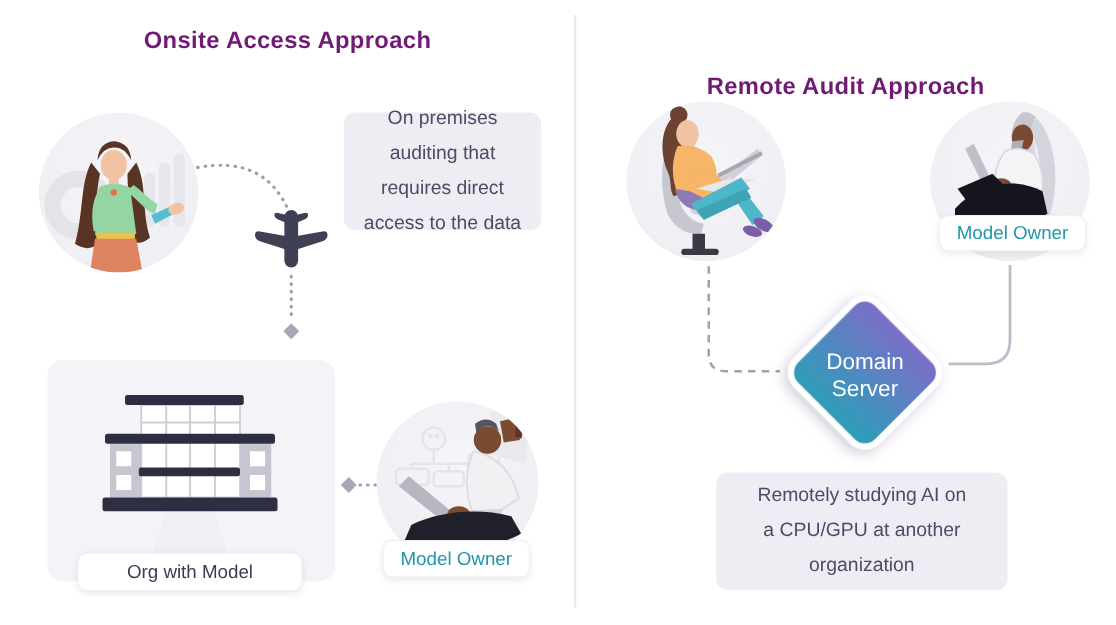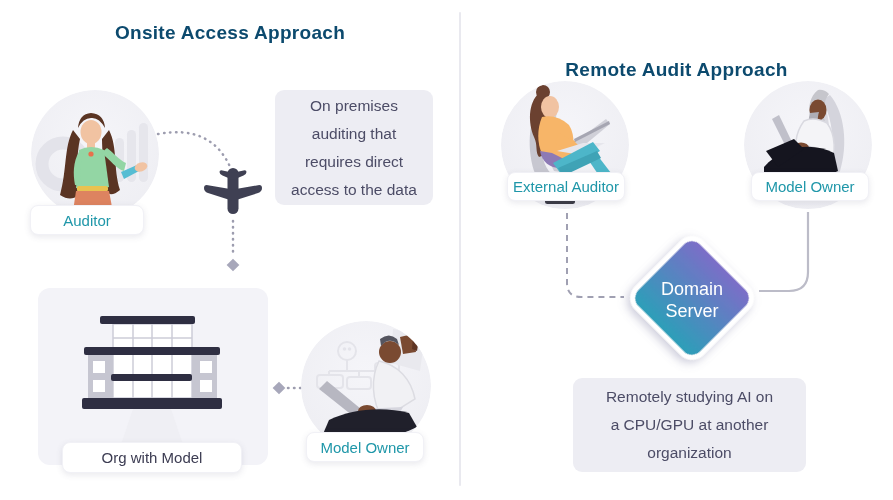--- a/index.html
+++ b/index.html
@@ -1,21 +1,21 @@
 <!DOCTYPE html>
 <html><head>
 <meta charset="utf-8">
 <style>
   * { margin:0; padding:0; box-sizing:border-box; }
   body { background:#ffffff; font-family:"Liberation Sans", sans-serif; }
   .canvas { position:relative; width:893px; height:500px; background:#ffffff; overflow:hidden; }
 
   .panel-title {
     position:absolute; top:22px; font-size:19px; font-weight:700;
-    color:#0c4a6e; text-align:center; letter-spacing:.3px;
+    color:#701a75; text-align:center; letter-spacing:.3px;
   }
   .panel-title.left  { left:0;   width:460px; }
   .panel-title.right { left:460px; width:433px;margin-top:37px; }
 
   .divider { position:absolute; left:459px; top:12px; width:2px; height:474px; background:#e9e9ef; border-radius:1px; }
 
   .illus { position:absolute; }
 
   .pill {
     position:absolute; background:#ffffff; border:1px solid #f1f1f6; border-radius:8px;
@@ -23,21 +23,21 @@
     font-size:15px; z-index:5;
   }
   .pill.teal { color:#1f97a9; }
   .pill.dark { color:#3c3c52;margin-top:24px; }
 
   .note-box {
     position:absolute; background:#ededf3; border-radius:9px; color:#4c4c66;
     font-size:15.5px; line-height:28px; text-align:center; white-space:pre-line;
     display:flex; align-items:center; justify-content:center; z-index:3;
   }
-  .note-left  { left:275px; top:90px;  width:158px; height:115px; }
+  .note-left  { left:275px; top:90px;  width:158px; height:94px; }
   .note-right { left:573px; top:378px; width:233px; height:94px; }
 
   .org-box {
     position:absolute; left:38px; top:288px; width:230px; height:177px;
     background:#f3f3f8; border-radius:12px; z-index:2;
   }
   .org-label { left:24px; top:130px; width:180px; height:31px; position:absolute; }
 
   .connector-layer { position:absolute; left:0; top:0; z-index:1; pointer-events:none; }
   .z2 { z-index:2; } .z4 { z-index:4; }
@@ -102,21 +102,20 @@
         <path d="M70,63 C80,70 85,79 93,81 L95,73 C88,70 83,63 76,58 Z" fill="#93d6a4"></path>
         <path d="M90,82 L106,75 L108,81 L93,89 Z" fill="#56bdd3"></path>
         <ellipse cx="110" cy="77" rx="6.5" ry="4.5" transform="rotate(-18 110 77)" fill="#f1c3a2"></ellipse>
         <path d="M48,62 C42,72 42,84 44,95 L51,95 C48,84 49,72 53,64 Z" fill="#93d6a4"></path>
         <circle cx="60" cy="64" r="2.6" fill="#e8704c"></circle>
         <rect x="46" y="96" width="31" height="5.5" rx="2" fill="#e9c250"></rect>
         <path d="M45,101 L78,101 L83,128 L41,128 Z" fill="#dd8360"></path>
       </g>
     </g>
   </svg>
-  <div class="pill teal" style="left:30px;top:205px;width:114px;height:30px">Auditor</div>
 
   <div class="note-box note-left">On premises
 auditing that
 requires direct
 access to the data</div>
 
   <div class="org-box">
     <svg width="230" height="177" viewBox="0 0 230 177">
       <polygon points="95,121 133,121 152,177 76,177" fill="#efeff4"></polygon>
       <rect x="75" y="36" width="79" height="74" fill="#ffffff" stroke="#cdcdd8" stroke-width="1.5"></rect>
@@ -199,21 +198,20 @@
         <polygon points="74,61 109,43 108,40 73,58" fill="#a6a6b2"></polygon>
         <polygon points="56,70 82,62 104,62 80,74" fill="#e6e6ec"></polygon>
         <path d="M52,82 L92,61 L99,70 L60,93 Z" fill="#4db6c9"></path>
         <path d="M90,66 L110,92 L101,99 L84,74 Z" fill="#4db6c9"></path>
         <path d="M57,87 L96,70 L100,77 L62,95 Z" fill="#3fa3b6"></path>
         <ellipse cx="110" cy="99" rx="9" ry="4.5" transform="rotate(28 110 99)" fill="#7a5fa8"></ellipse>
         <ellipse cx="101" cy="104" rx="8" ry="4" transform="rotate(18 101 104)" fill="#7a5fa8"></ellipse>
       </g>
     </g>
   </svg>
-  <div class="pill teal" style="left:507px;top:172px;width:118px;height:29px">External Auditor</div>
 
   <svg class="illus z2" style="left:744px;top:81px" width="128" height="128" viewBox="0 0 128 128">
     <defs>
       <clipPath id="clipR">
           <circle cx="64" cy="64" r="64"></circle>
         </clipPath>
       <radialGradient id="bgR" cx="50%" cy="38%" r="75%">
         <stop offset="0%" stop-color="#f5f5f9"></stop>
           <stop offset="100%" stop-color="#ededf2"></stop>
       </radialGradient>

